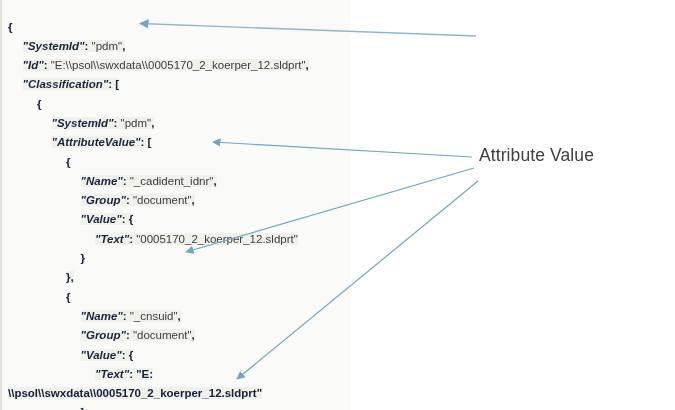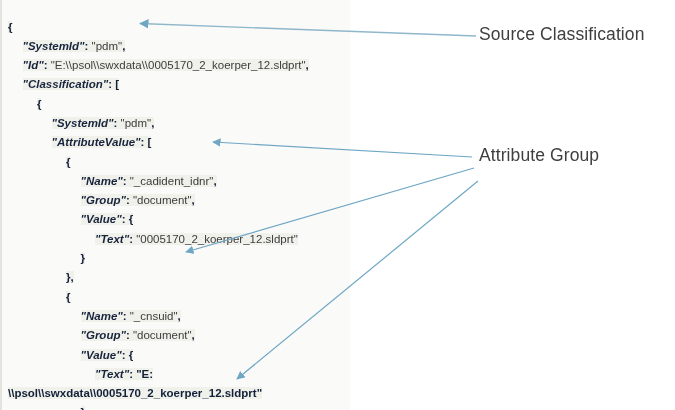--- a/index.html
+++ b/index.html
@@ -107,17 +107,16 @@
 
     <line x1="476" y1="36" x2="140" y2="23.5" stroke="#8fb7cc" stroke-width="1.35" marker-end="url(#ah)"></line>
 
     <line x1="472" y1="157" x2="213" y2="142" stroke="#6ea6c4" stroke-width="1.2" marker-end="url(#ah)"></line>
 
     <line x1="474" y1="168" x2="186" y2="252" stroke="#6ea6c4" stroke-width="1.2" marker-end="url(#ah)"></line>
 
     <line x1="478" y1="181" x2="237" y2="379" stroke="#6ea6c4" stroke-width="1.2" marker-end="url(#ah)"></line>
   </svg>
 
-  <div class="label" id="label-source">Source Classification</div>
 
-  <div class="label" id="label-attr">Attribute Group</div>
+  <div class="label" id="label-attr">Attribute Value</div>
 
 </div>
 
 </body></html>

